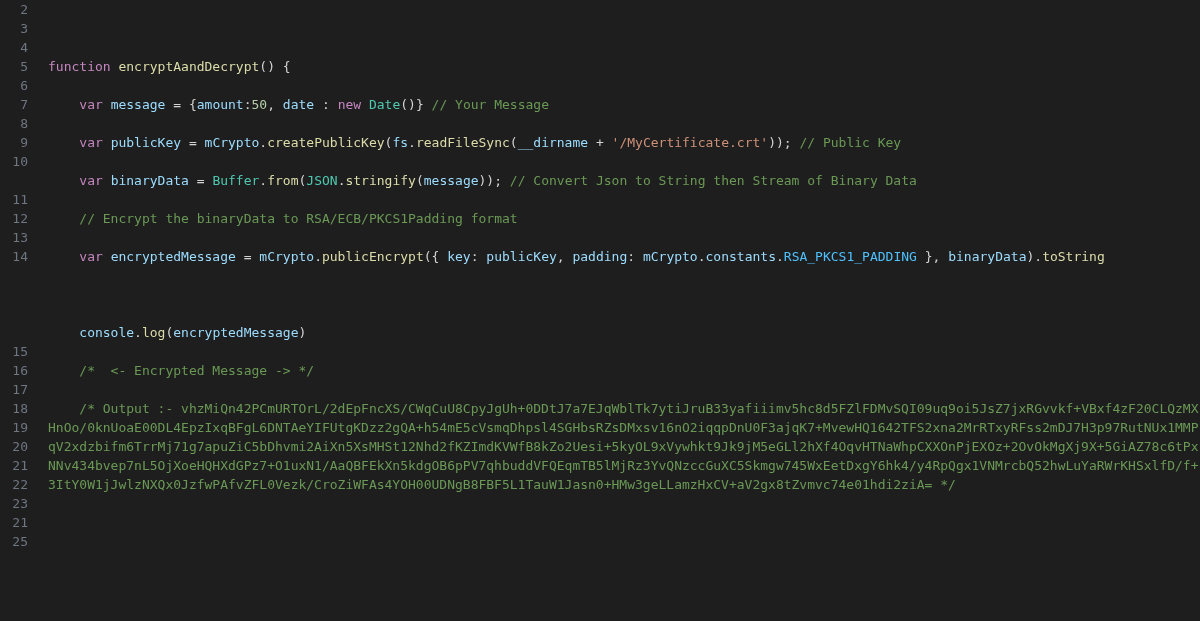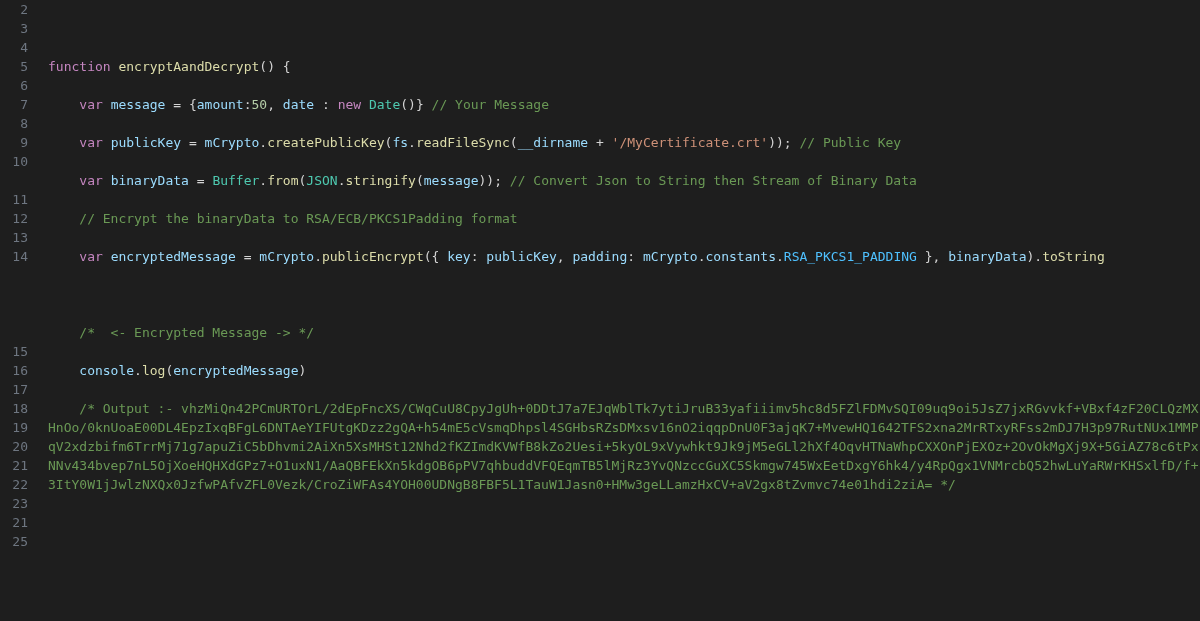--- a/index.html
+++ b/index.html
@@ -82,22 +82,22 @@
     </div>
   <div class="code">
 <span class="line"></span>
 <span class="line"><span class="kw">function</span> <span class="fn">encryptAandDecrypt</span><span>() {</span></span>
 <span class="line">    <span class="kw">var</span> <span class="id">message</span><span> = {</span><span class="id">amount</span><span>:</span><span class="num">50</span><span>, </span><span class="id">date</span><span> : </span><span class="kw">new</span> <span class="cls">Date</span><span>()} </span><span class="com">// Your Message</span></span>
 <span class="line">    <span class="kw">var</span> <span class="id">publicKey</span><span> = </span><span class="id">mCrypto</span><span>.</span><span class="fn">createPublicKey</span><span>(</span><span class="id">fs</span><span>.</span><span class="fn">readFileSync</span><span>(</span><span class="id">__dirname</span><span> + </span><span class="str">'/MyCertificate.crt'</span><span>)); </span><span class="com">// Public Key</span></span>
 <span class="line">    <span class="kw">var</span> <span class="id">binaryData</span><span> = </span><span class="cls">Buffer</span><span>.</span><span class="fn">from</span><span>(</span><span class="cls">JSON</span><span>.</span><span class="fn">stringify</span><span>(</span><span class="id">message</span><span>)); </span><span class="com">// Convert Json to String then Stream of Binary Data</span></span>
 <span class="line">    <span class="com">// Encrypt the binaryData to RSA/ECB/PKCS1Padding format</span></span>
 <span class="line">    <span class="kw">var</span> <span class="id">encryptedMessage</span><span> = </span><span class="id">mCrypto</span><span>.</span><span class="fn">publicEncrypt</span><span>({ </span><span class="id">key</span><span>: </span><span class="id">publicKey</span><span>, </span><span class="id">padding</span><span>: </span><span class="id">mCrypto</span><span>.</span><span class="id">constants</span><span>.</span><span class="idc">RSA_PKCS1_PADDING</span><span> }, </span><span class="id">binaryData</span><span>).</span><span class="fn">toString</span></span>
 <span class="line"></span>
+<span class="line">    <span class="id">console</span><span>.</span><span class="fn">log</span><span>(</span><span class="id">encryptedMessage</span><span>)</span></span>
 <span class="line">    <span class="com">/*  &lt;- Encrypted Message -&gt; */</span></span>
-<span class="line">    <span class="id">console</span><span>.</span><span class="fn">log</span><span>(</span><span class="id">encryptedMessage</span><span>)</span></span>
 <span class="line wrap com" style="padding-left:0;">    <span>/* Output :- vhzMiQn42PCmURTOrL/2dEpFncXS/CWqCuU8CpyJgUh+0DDtJ7a7EJqWblTk7ytiJruB33yafiiimv5hc8d5FZlFDMvSQI09uq9oi5JsZ7jxRGvvkf+VBxf4zF20CLQzMXHnOo/0knUoaE00DL4EpzIxqBFgL6DNTAeYIFUtgKDzz2gQA+h54mE5cVsmqDhpsl4SGHbsRZsDMxsv16nO2iqqpDnU0F3ajqK7+MvewHQ1642TFS2xna2MrRTxyRFss2mDJ7H3p97RutNUx1MMPqV2xdzbifm6TrrMj71g7apuZiC5bDhvmi2AiXn5XsMHSt12Nhd2fKZImdKVWfB8kZo2Uesi+5kyOL9xVywhkt9Jk9jM5eGLl2hXf4OqvHTNaWhpCXXOnPjEXOz+2OvOkMgXj9X+5GiAZ78c6tPxNNv434bvep7nL5OjXoeHQHXdGPz7+O1uxN1/AaQBFEkXn5kdgOB6pPV7qhbuddVFQEqmTB5lMjRz3YvQNzccGuXC5Skmgw745WxEetDxgY6hk4/y4RpQgx1VNMrcbQ52hwLuYaRWrKHSxlfD/f+3ItY0W1jJwlzNXQx0JzfwPAfvZFL0Vezk/CroZiWFAs4YOH00UDNgB8FBF5L1TauW1Jasn0+HMw3geLLamzHxCV+aV2gx8tZvmvc74e01hdi2ziA= */</span></span>
 
 
 
 
 
 
 
 
 

